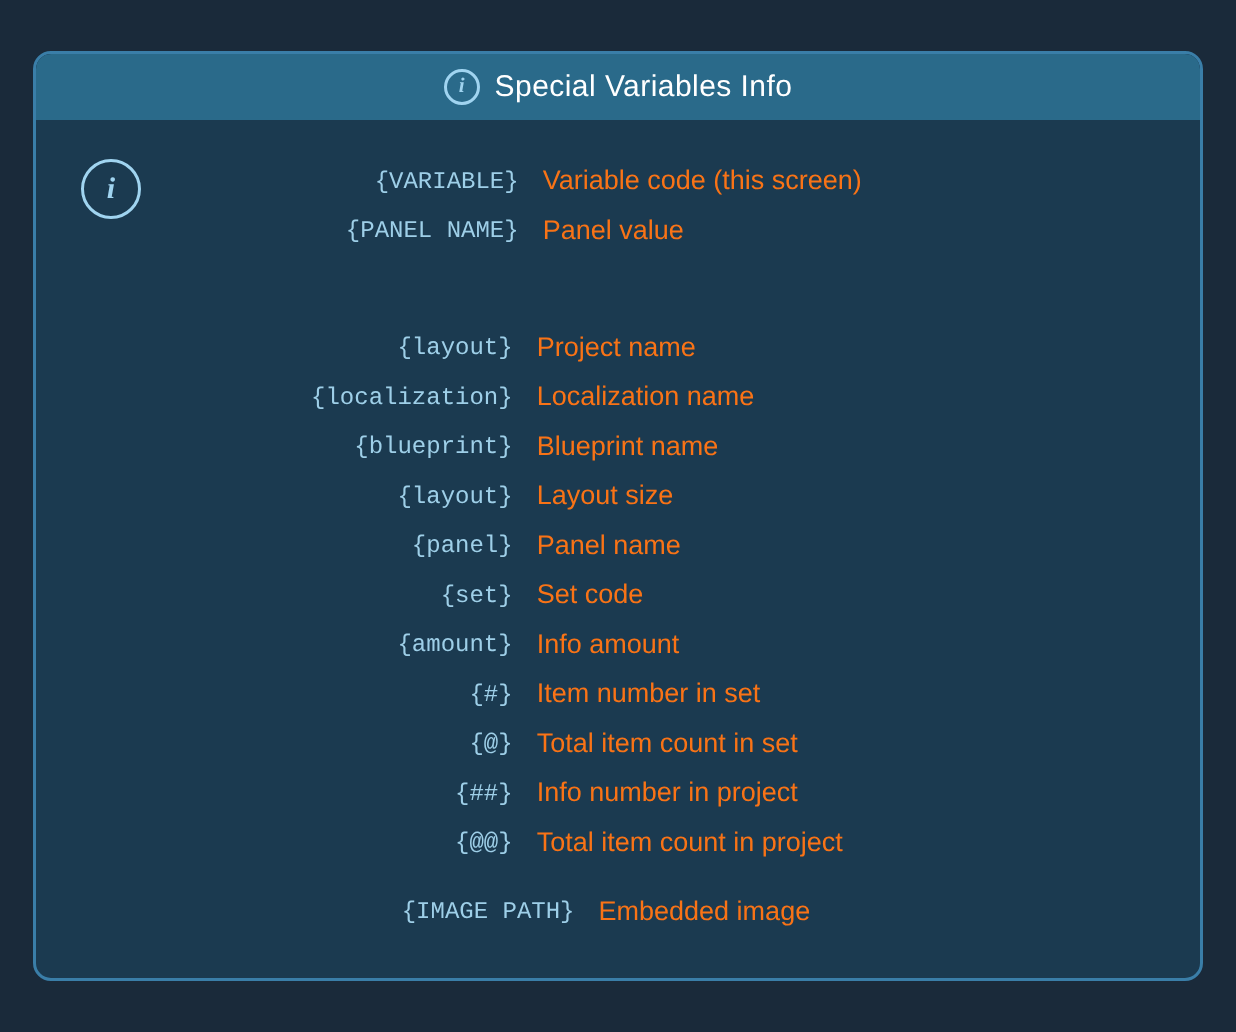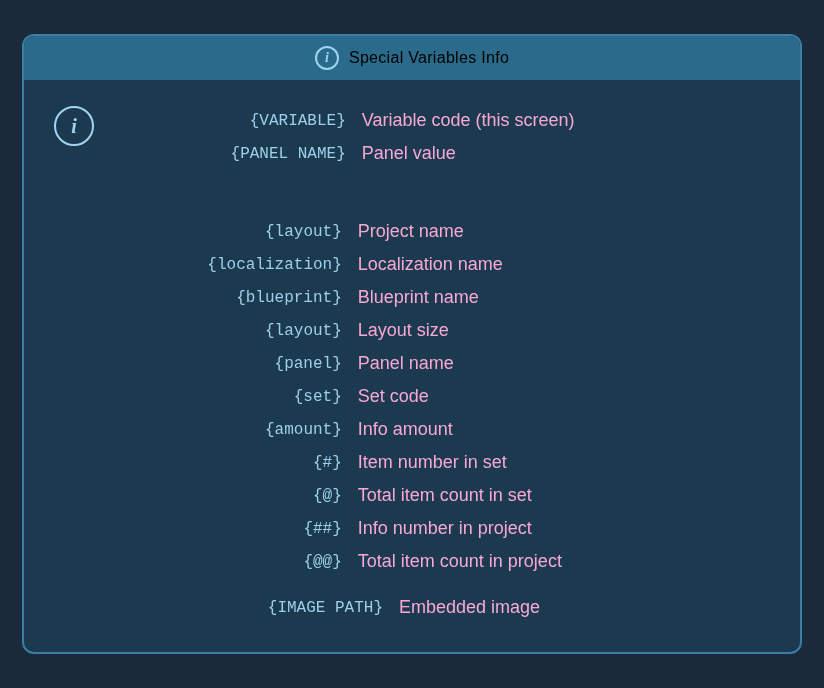--- a/index.html
+++ b/index.html
@@ -46,22 +46,22 @@
       justify-content: center;
       color: #a0d4f0;
       font-size: 14px;
       font-style: italic;
       font-family: Georgia, serif;
       font-weight: bold;
       flex-shrink: 0;
     }
 
     .panel-header-title {
-      color: #000000;
-      font-size: 16px;
+      color: #ffffff;
+      font-size: 20px;
       font-family: Arial, sans-serif;
       font-weight: 500;
       letter-spacing: 0.3px;
     }
 
     .panel-body {
       padding: 24px 30px 28px 30px;
     }
 
     .big-info-icon {
@@ -97,21 +97,21 @@
       text-align: right;
       padding-right: 16px;
       color: #9ecfe8;
       white-space: nowrap;
       font-family: 'Courier New', Courier, monospace;
       font-size: 16px;
     }
 
     .vars-table td.desc {
       text-align: left;
-      color: #f9a8d4;
+      color: #f97316;
       font-family: Arial, sans-serif;
       font-size: 18px;
     }
 
     .top-rows {
       margin-bottom: 24px;
     }
 
     .divider-row td {
       padding-top: 14px !important;

